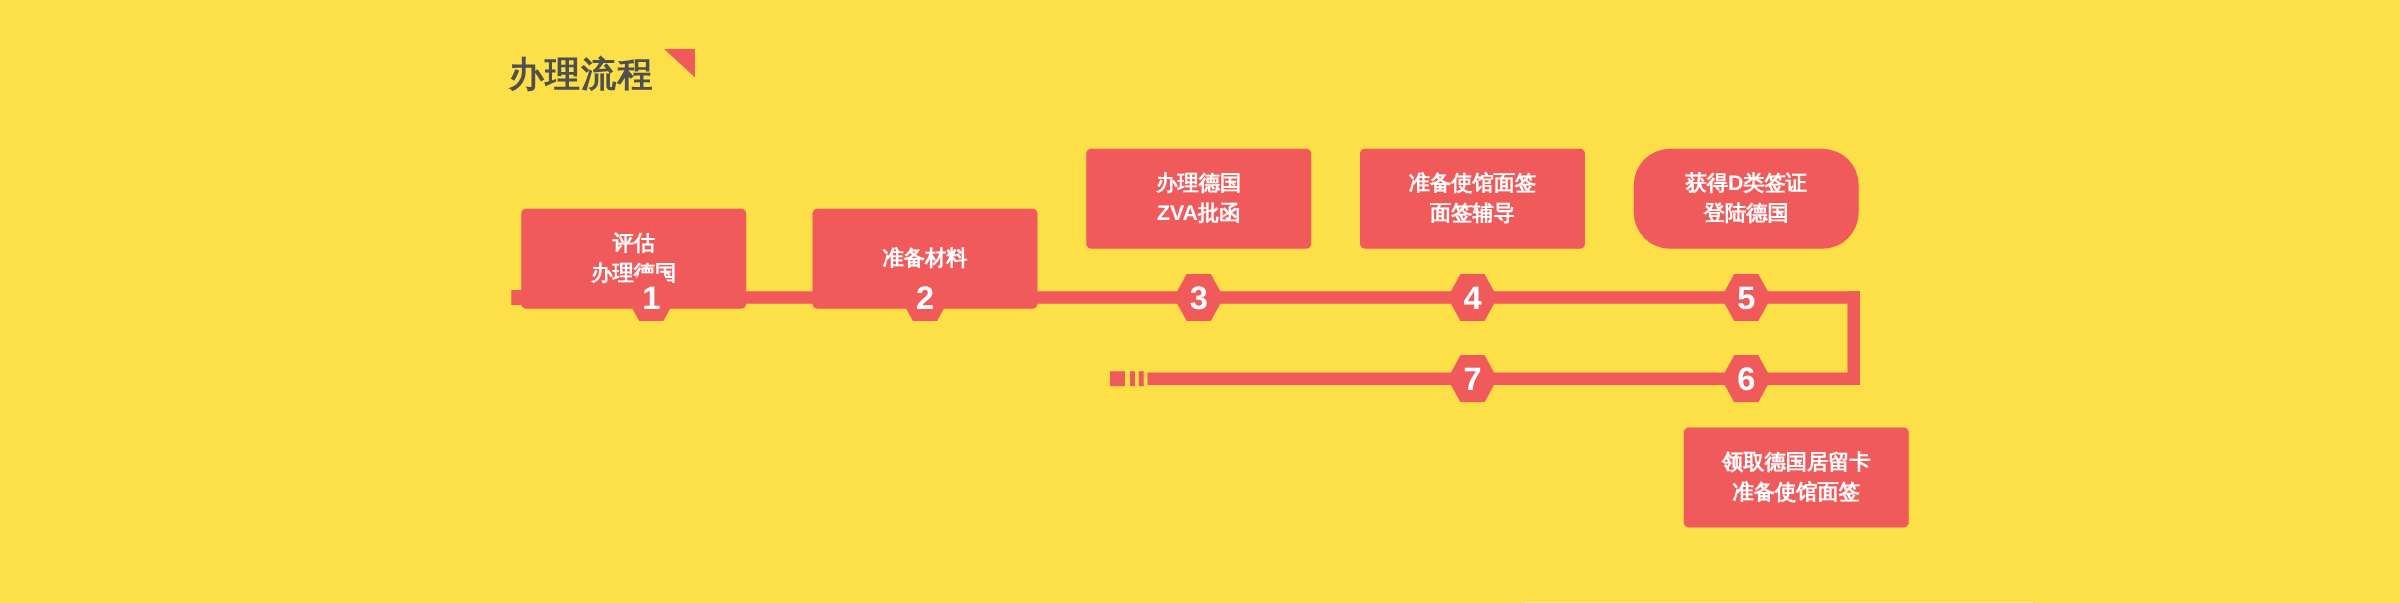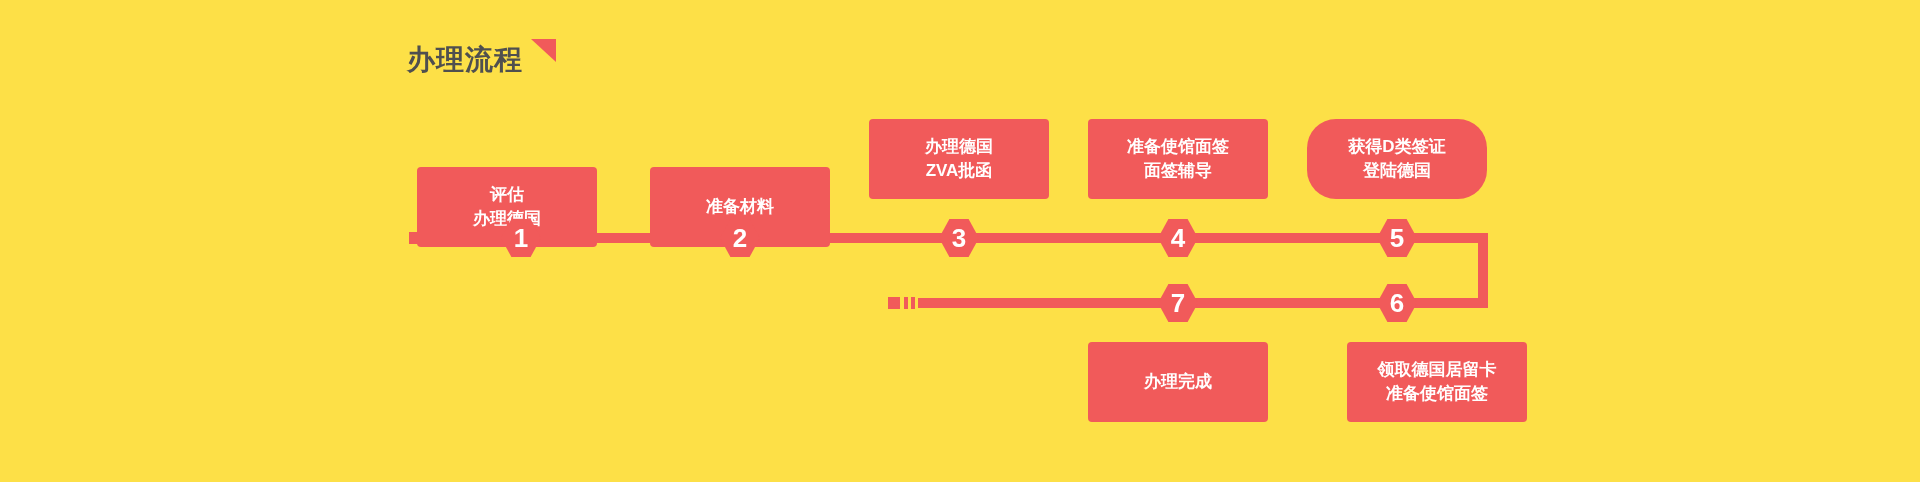--- a/index.html
+++ b/index.html
@@ -143,21 +143,18 @@
     <span>5</span>
   </div>
 
   <div class="hex" style="left:1158px; top:284px;">
     <span>7</span>
   </div>
   <div class="hex" style="left:1377px; top:284px;">
     <span>6</span>
   </div>
 
-  <div class="step-box" style="left:1088px; top:342px;">
-    <span>办理完成</span>
-  </div>
   <div class="step-box" style="left:1307px; top:342px;margin-left:40px;">
     <span>领取德国居留卡</span>
     <span>准备使馆面签</span>
   </div>
 
 </div>
 
 </body></html>

